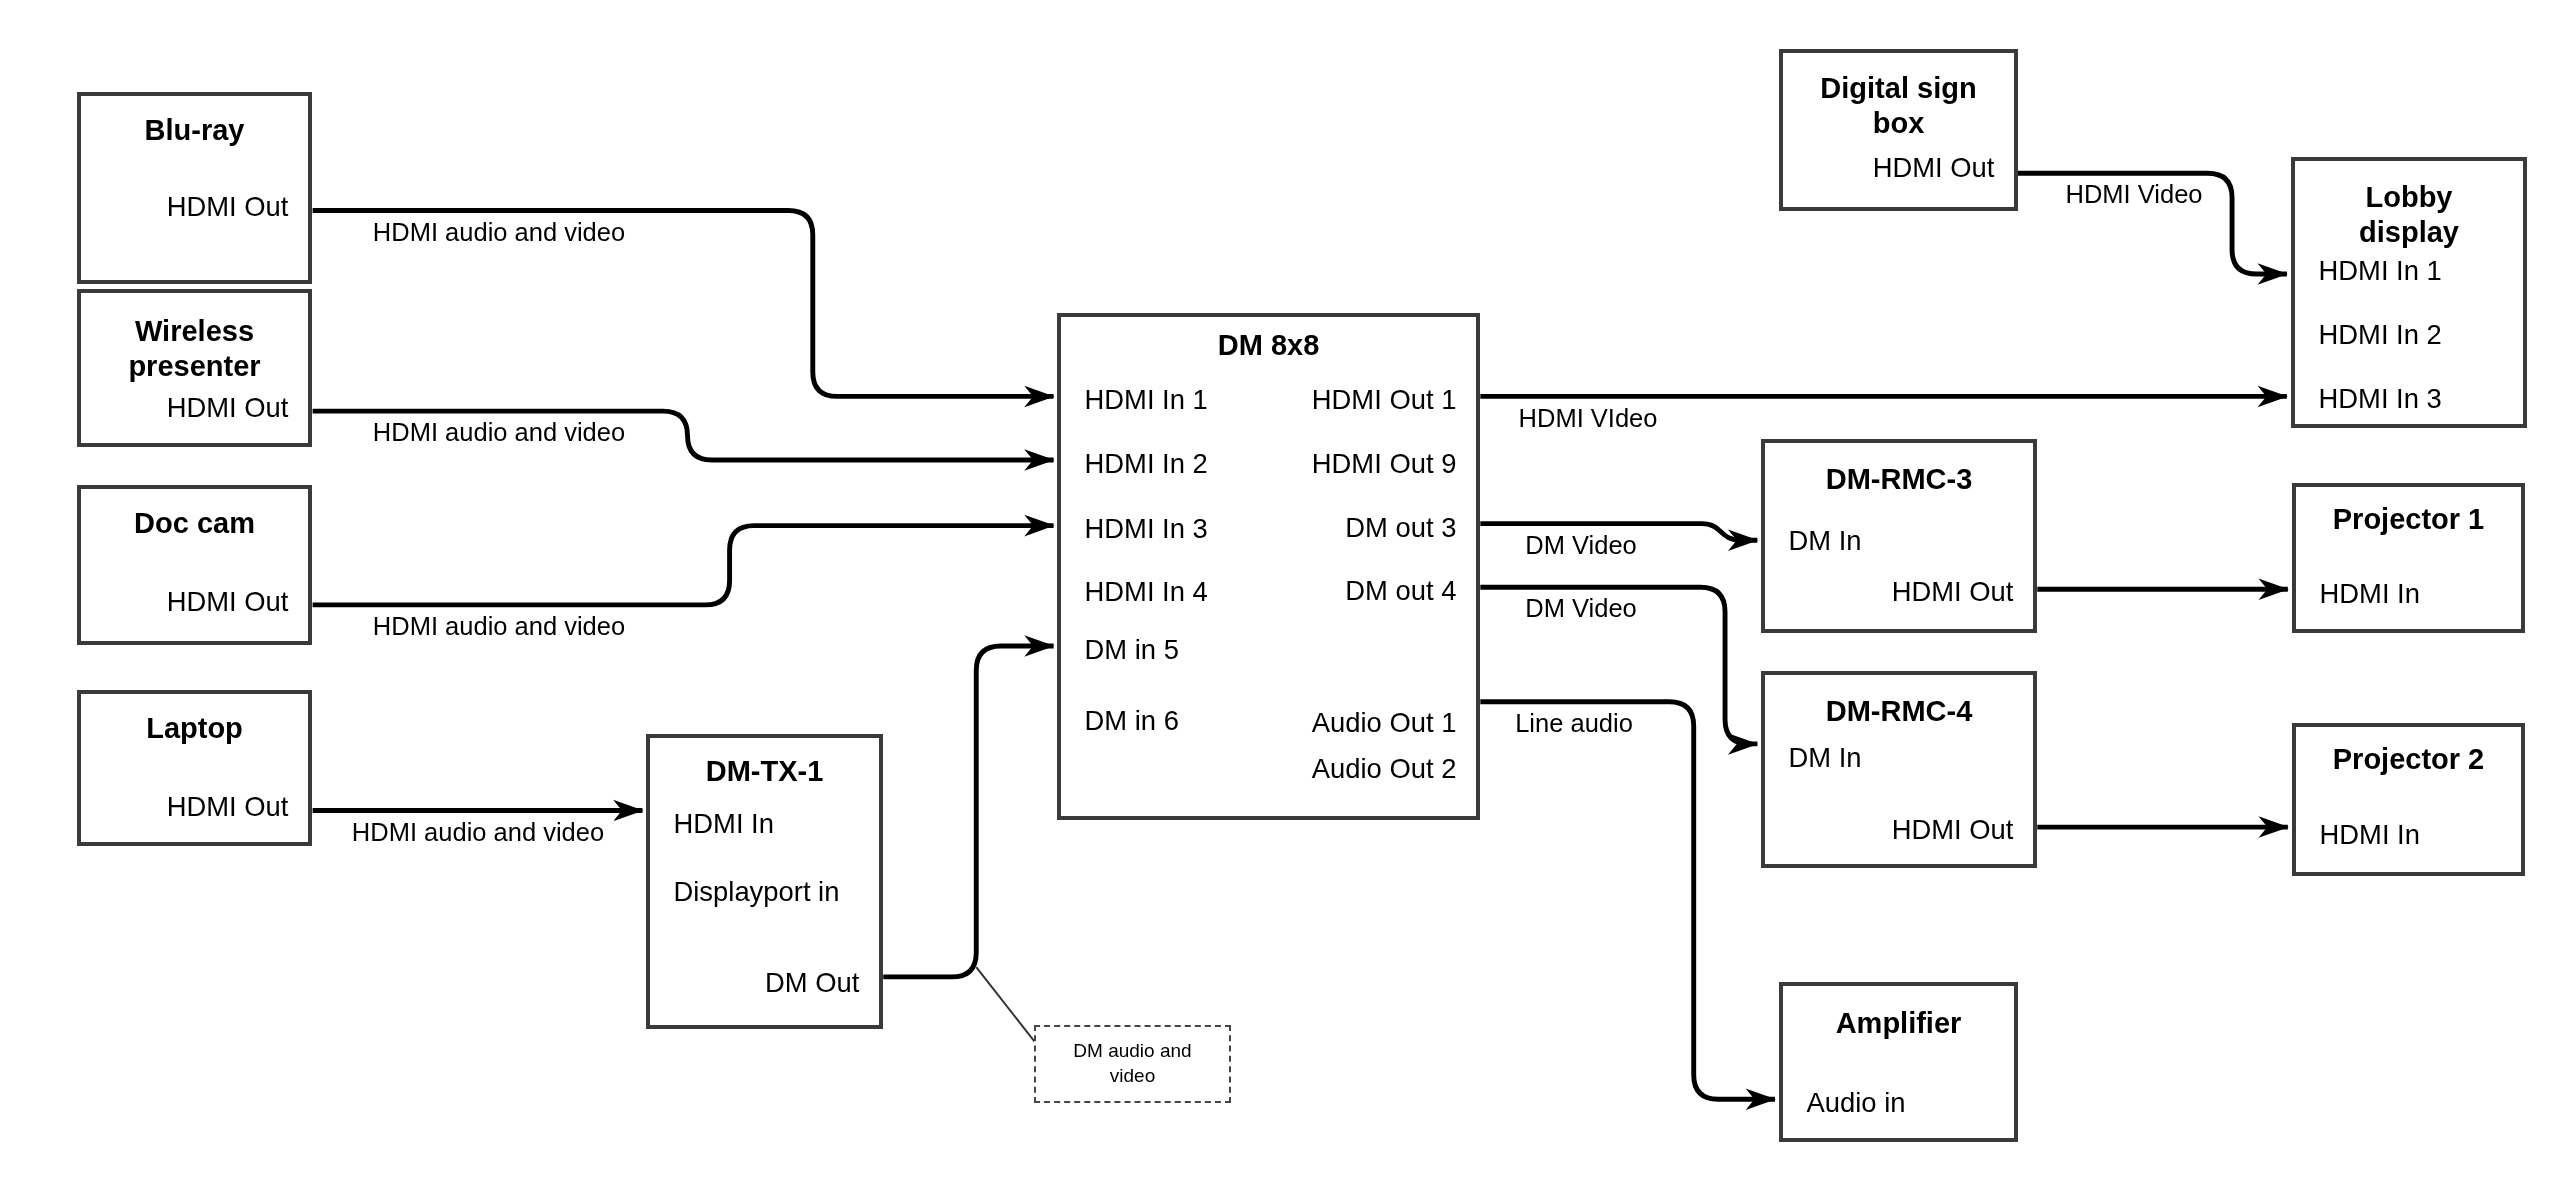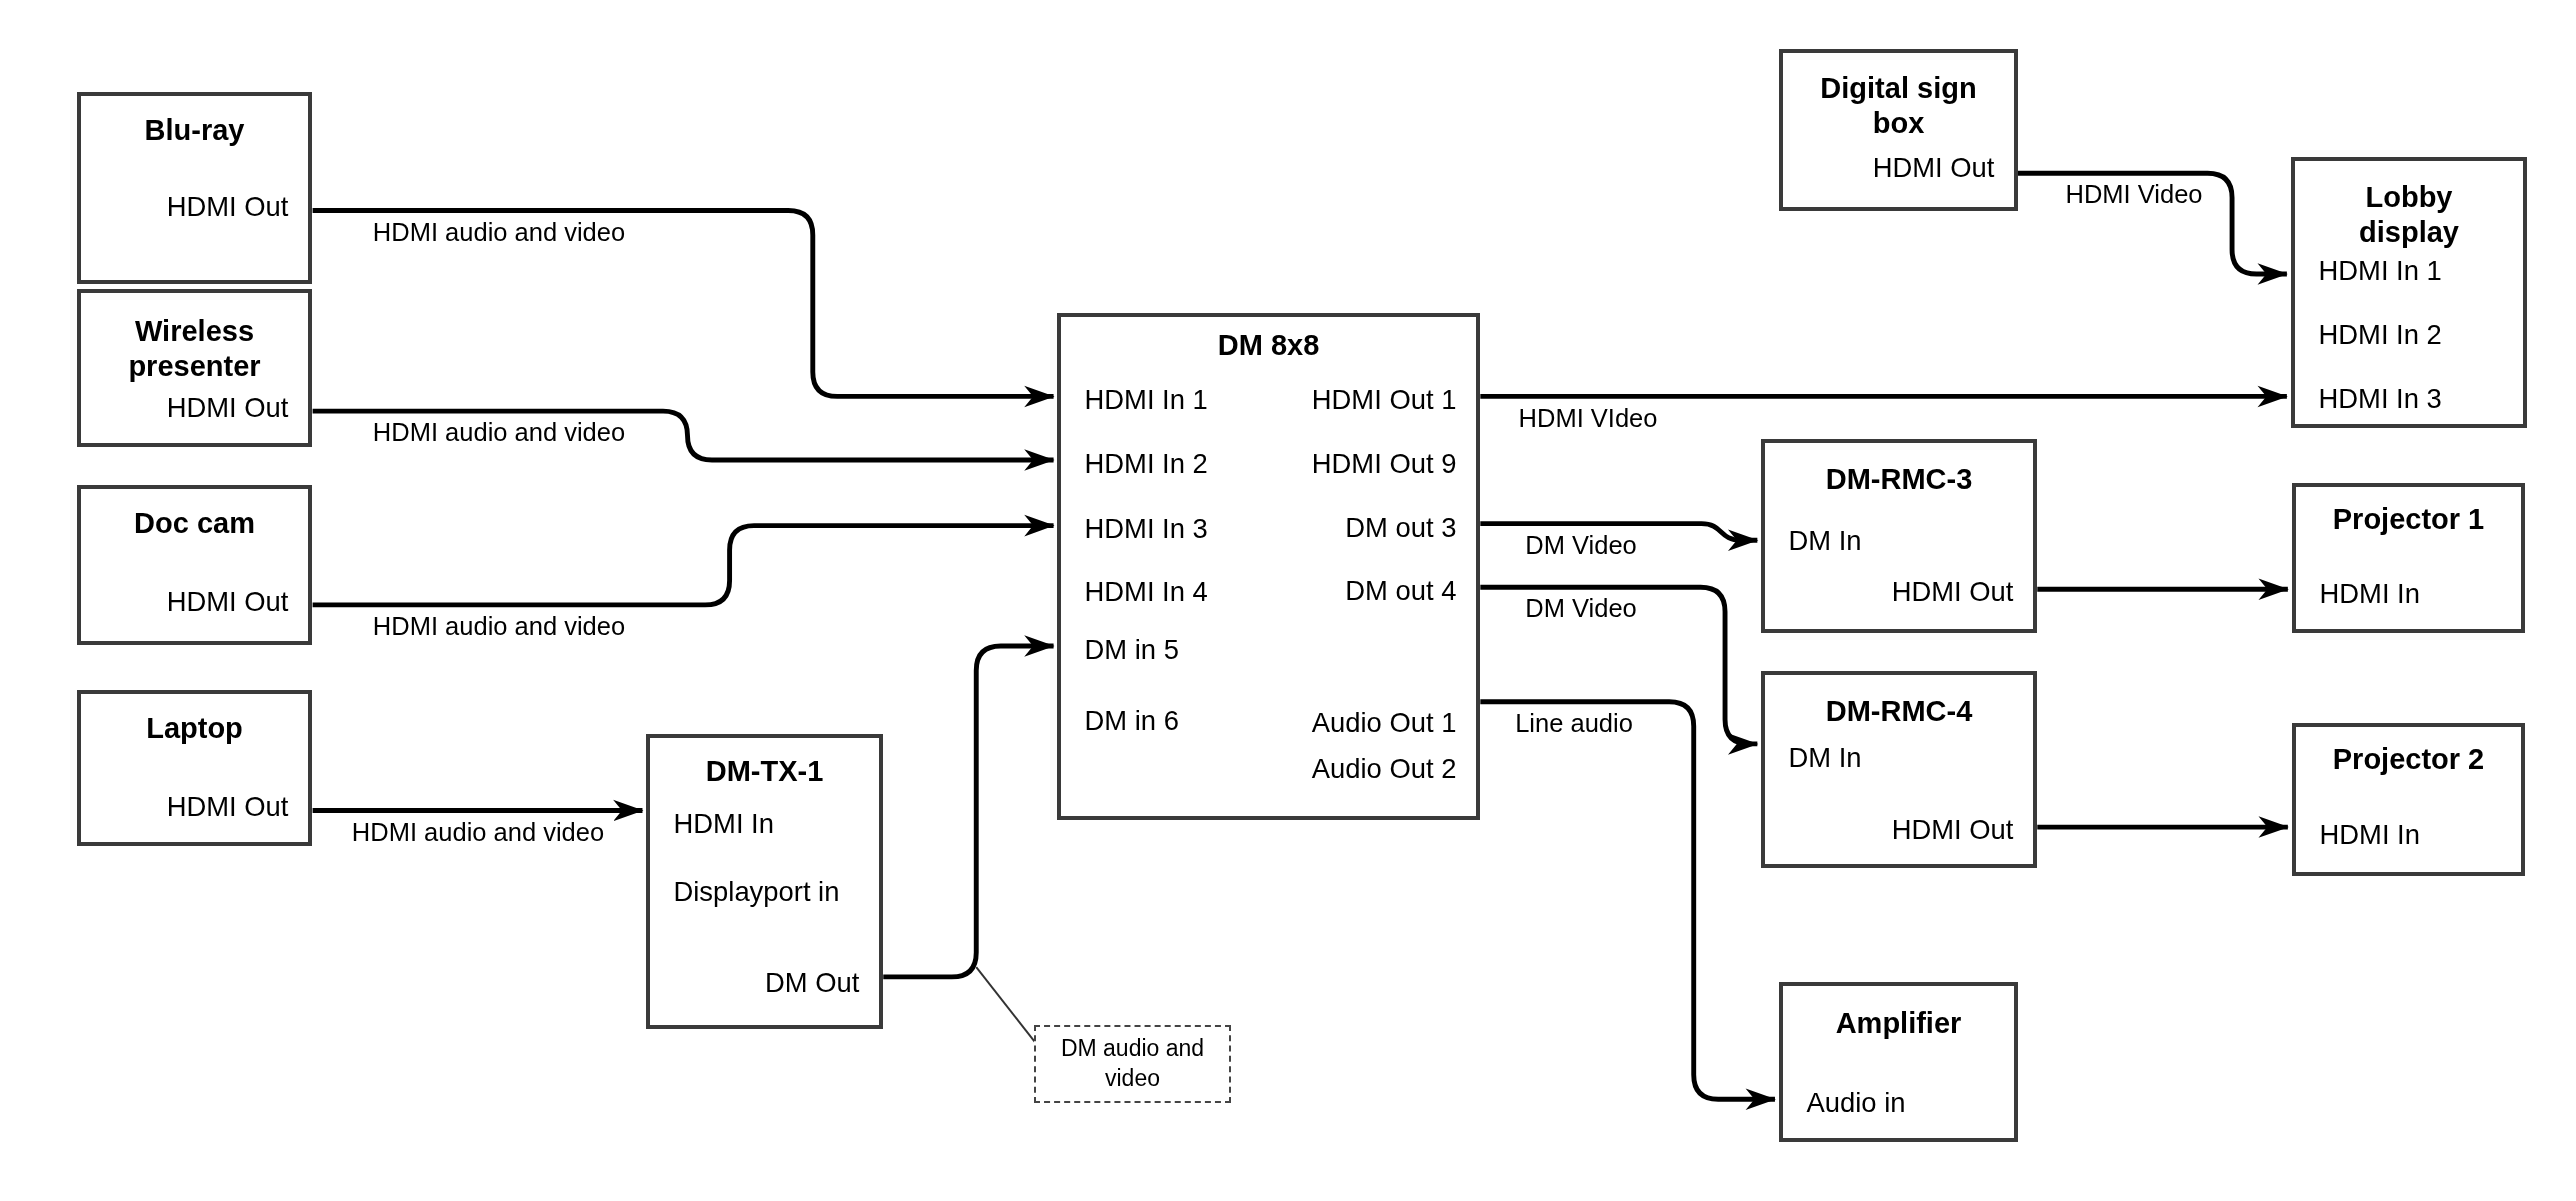--- a/index.html
+++ b/index.html
@@ -48,21 +48,21 @@
     margin-top:21px;
   }
   #note-box{
     position:absolute;
     z-index:3;
     border:2px dashed #444444;
     background:#ffffff;
     box-sizing:border-box;
     display:flex;align-items:center;justify-content:center;
     text-align:center;
-    font-size:23px;
+    font-size:19px;
     line-height:1.3;
     padding:7.8px 13.7px;
   }
 </style>
 </head>
 <body>
 
 <div id="canvas">
   <svg id="wires" width="2576" height="1201" viewBox="0 0 2631 1227">
     <defs>

